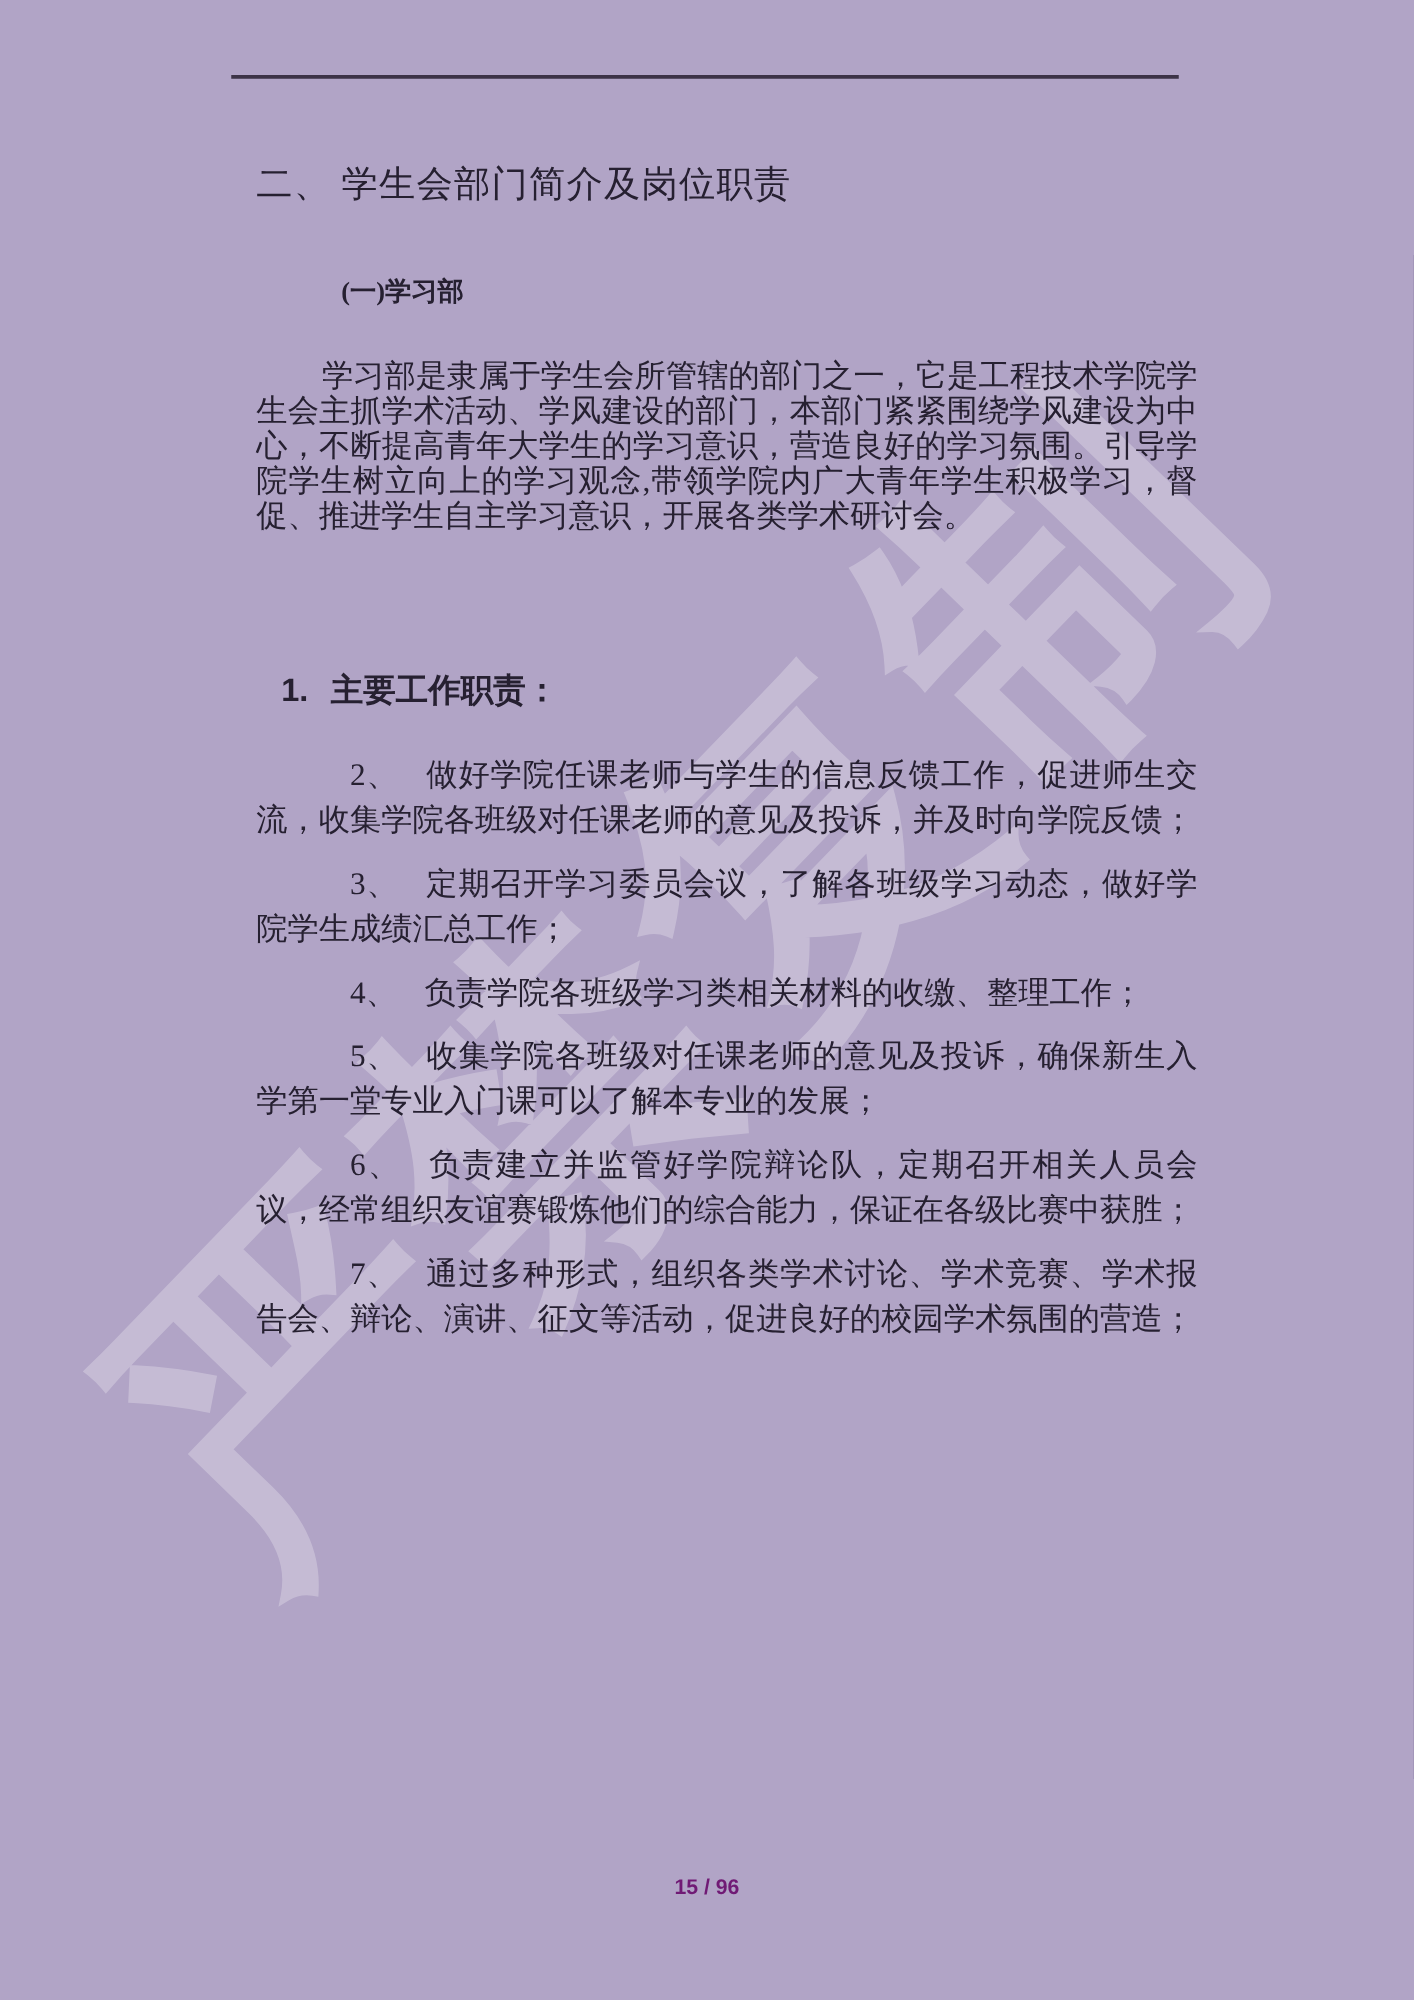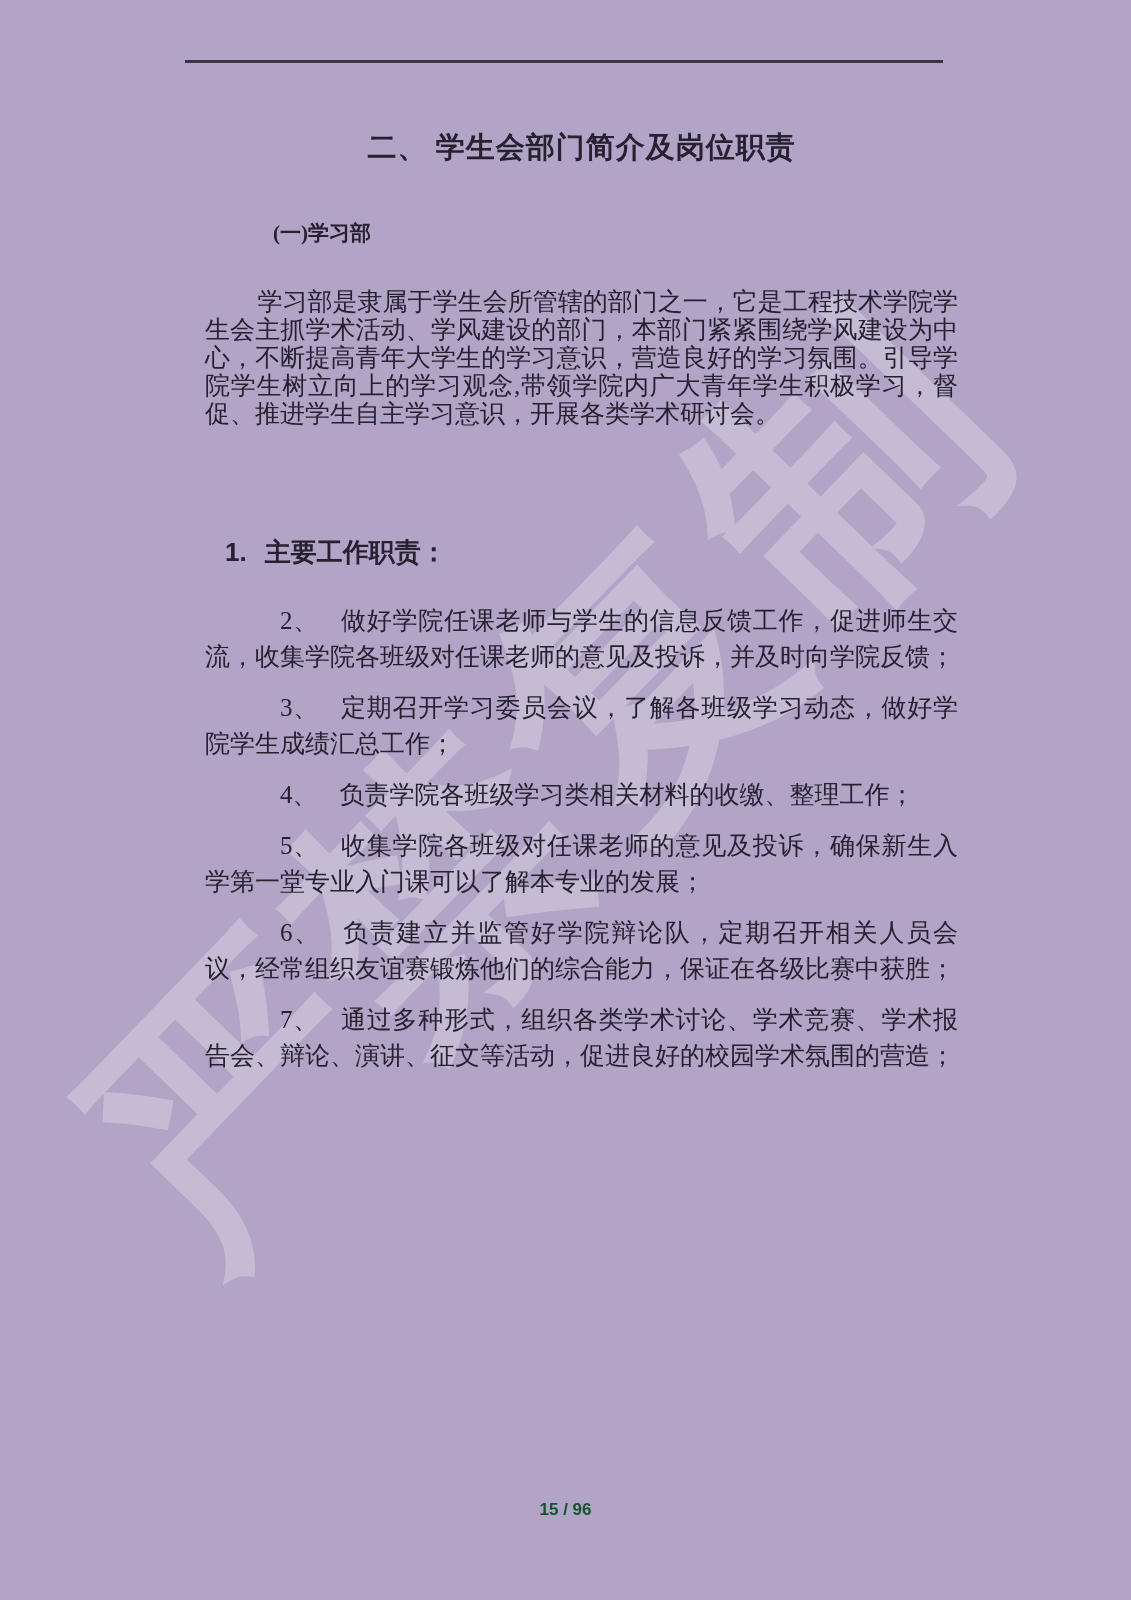--- a/index.html
+++ b/index.html
@@ -24,22 +24,21 @@
     color:rgba(255,255,255,0.26);
     font-weight:bold;
     pointer-events:none;
     z-index:0;
   }
   .content{
     position:absolute;left:205px;top:0;width:753px;z-index:1;
   }
   .doc-title{
     position:absolute;left:0;top:128px;width:753px;
-    text-align:center;
-    font-size:29px;font-weight:bold;letter-spacing:1px;
+    font-size:29px;font-weight:normal;letter-spacing:1px;
     margin:0;
   }
   .sub-heading{
     position:absolute;left:68px;top:219px;
     font-size:21px;font-weight:bold;
     margin:0;
   }
   .intro{
     position:absolute;left:0;top:288px;width:753px;
     font-size:25px;line-height:28px;
@@ -64,21 +63,21 @@
     font-size:25px;line-height:36px;
     text-align:justify;text-justify:inter-ideograph;
     text-indent:3em;
     margin:0 0 15px 0;
   }
   .duty-item .num{padding-right:22px;}
   .footer{
     position:absolute;left:0;top:1500px;width:1131px;
     text-align:center;
     font-family:"Liberation Sans","DejaVu Sans",sans-serif;
-    font-size:17px;font-weight:bold;color:#14532d;
+    font-size:17px;font-weight:bold;color:#701a75;
     z-index:1;
   }
 </style>
 </head>
 <body>
 
 <div class="page">
 
   <div class="rule"></div>
 

